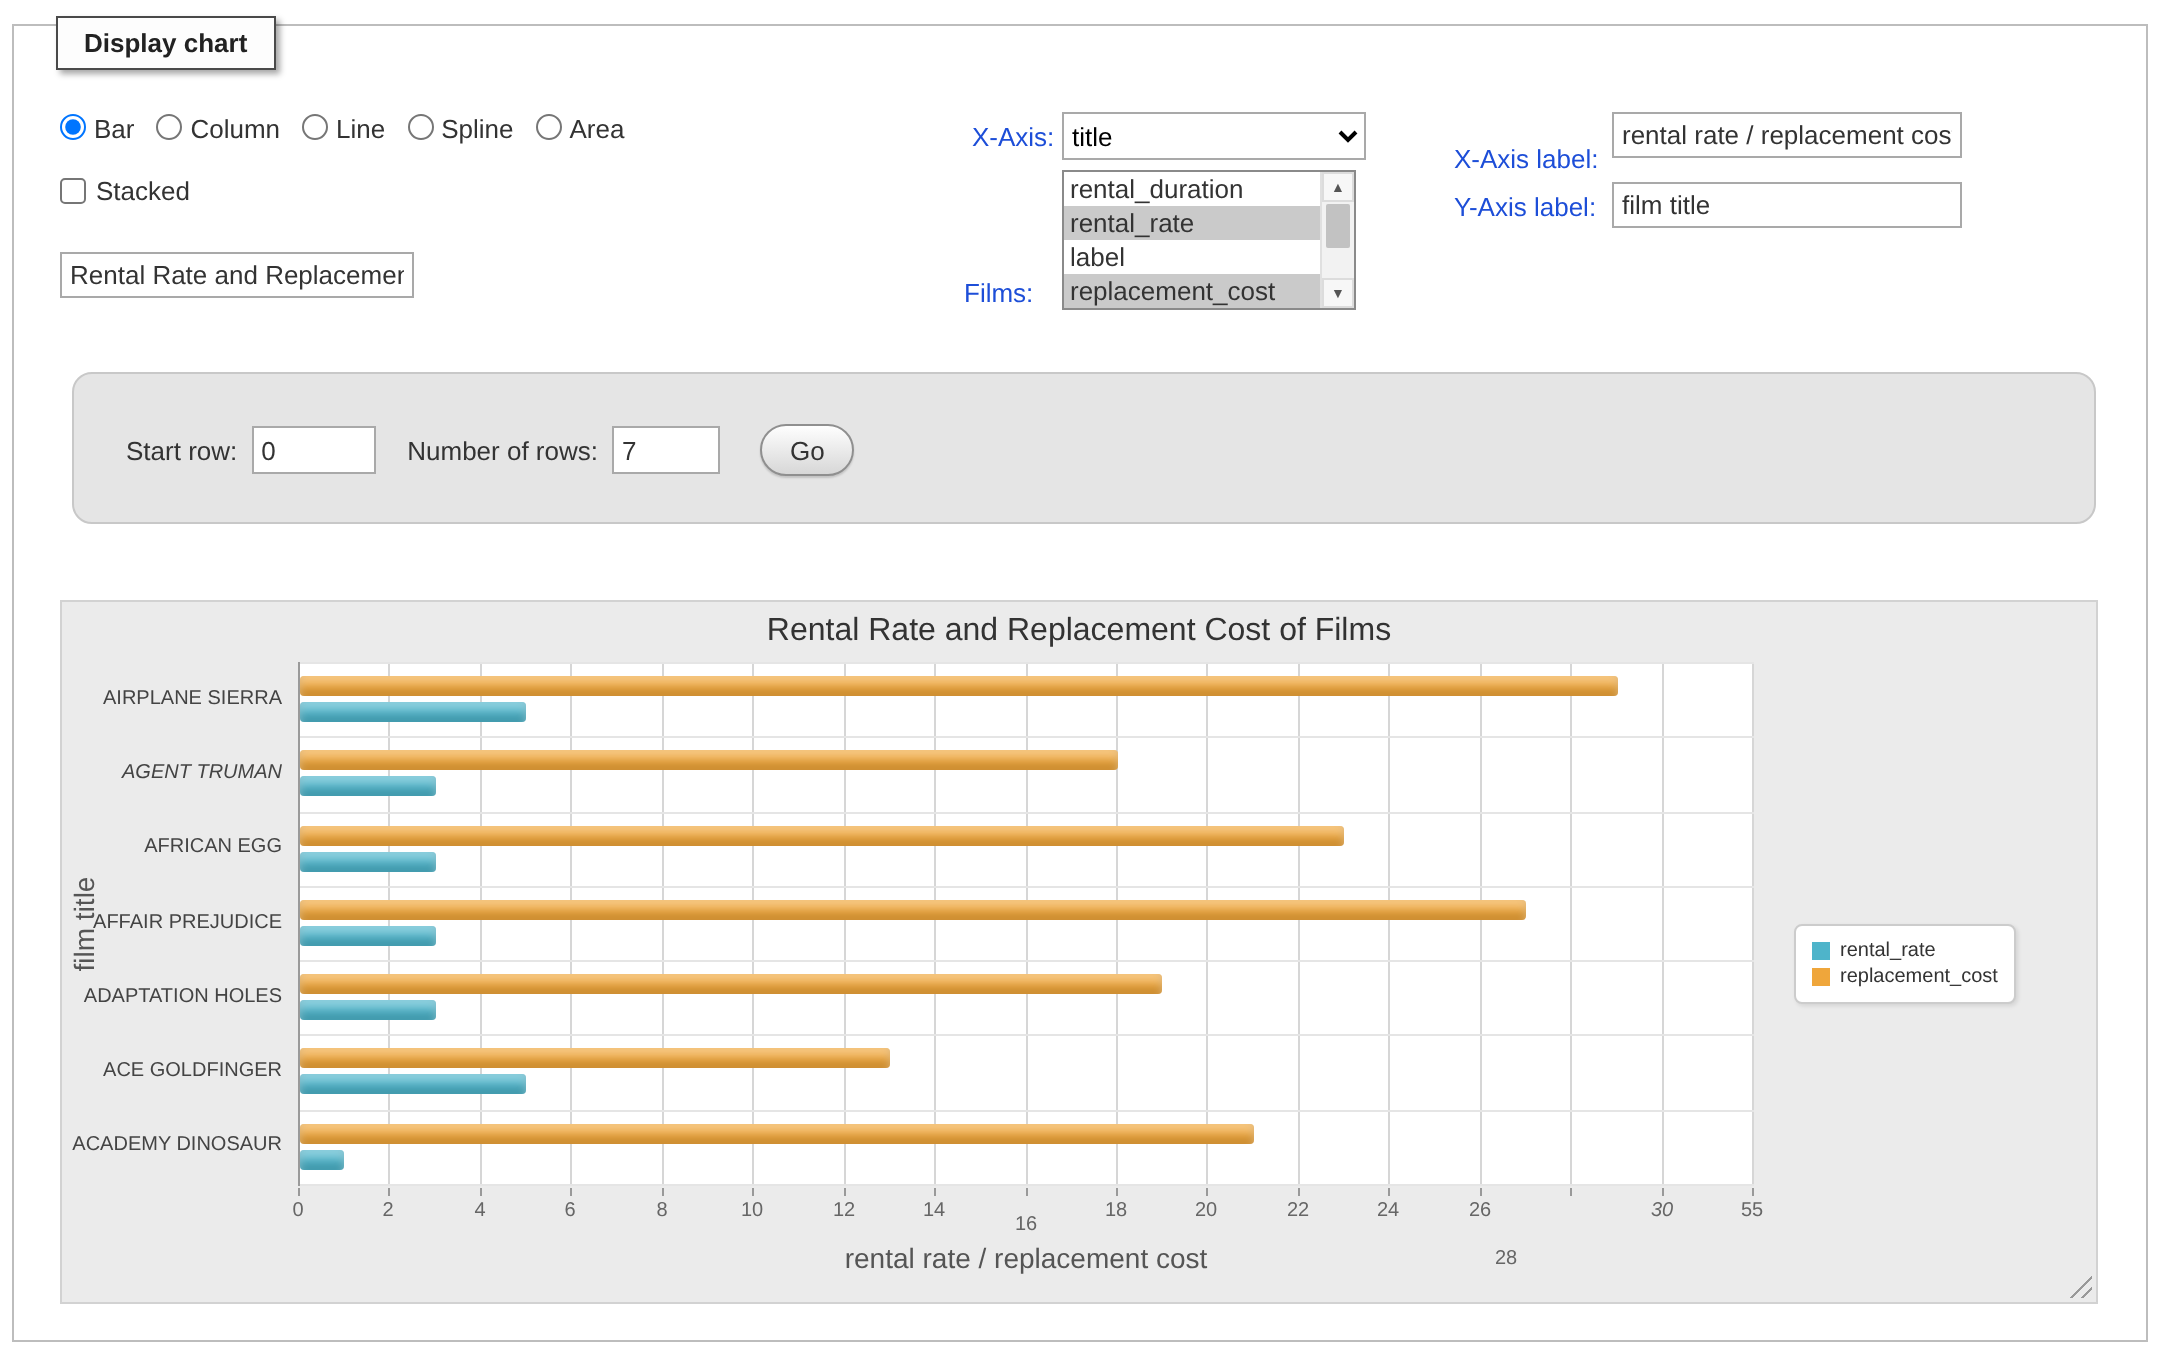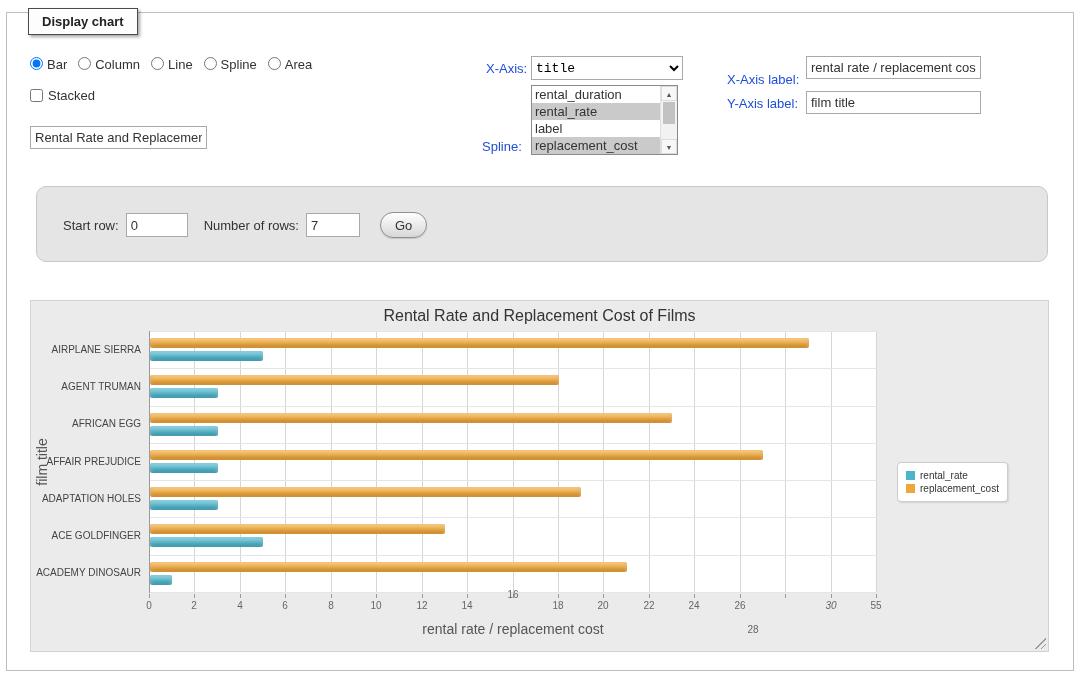--- a/index.html
+++ b/index.html
@@ -24,21 +24,21 @@
   .radio-item { display:flex; align-items:flex-start; margin-right:11px; }
   .radio-item input { margin-right:4px; }
   .stacked-row { position:absolute; left:30px; top:88px; display:flex; align-items:center; }
   .stacked-row input { margin-right:5px; }
   input[type=text] {
     border:1px solid #a9a9a9; background:#fff; font-family:"Liberation Sans",sans-serif;
     font-size:13px; color:#333; padding:2px 4px;
   }
   .title-input { position:absolute; left:30px; top:126px; width:177px; height:23px; }
   .xaxis-select { position:absolute; left:531px; top:56px; width:152px; height:24px;
-    font-family:Liberation Mono, monospace; font-size:13px; border:1px solid #a9a9a9; background:#fff; }
+    font-family:Liberation Sans, sans-serif; font-size:13px; border:1px solid #a9a9a9; background:#fff; }
   .series-listbox {
     position:absolute; left:531px; top:85px; width:147px; height:70px;
     border:1px solid #8a8a8a; background:#fff; display:flex; overflow:hidden;
   }
   .series-options { flex:1; overflow:hidden; }
   .series-option { height:17px; line-height:17px; padding:0 3px; font-size:13px; white-space:nowrap; }
   .series-option.selected { background:#cacaca; }
   .series-scrollbar { width:17px; background:#f2f2f2; border-left:1px solid #e0e0e0; display:flex; flex-direction:column; }
   .sb-btn { height:15px; line-height:15px; text-align:center; font-size:7px; color:#555; background:#f7f7f7; border:1px solid #dcdcdc; }
   .sb-thumb { height:22px; margin:1px 2px; background:#c2c2c2; border-radius:1px; }
@@ -132,21 +132,21 @@
 <div class="stacked-row">
   <input type="checkbox" style="">
   <span>Stacked</span>
 </div>
 
 <input type="text" class="title-input" value="Rental Rate and Replacement Cost of Films" style="">
 
 <span class="lbl" style="left:486px; top:61px;">X-Axis:</span>
 <select class="xaxis-select"><option>title</option></select>
 
-<span class="lbl" style="left:482px; top:139px;">Spline:</span>
+<span class="lbl" style="left:482px; top:139px;">Films:</span>
 <div class="series-listbox">
   <div class="series-options">
       <div class="series-option">rental_duration</div>
       <div class="series-option selected">rental_rate</div>
       <div class="series-option">label</div>
       <div class="series-option selected">replacement_cost</div>
     </div>
   <div class="series-scrollbar">
     <div class="sb-btn">▲</div>
     <div class="sb-thumb"></div>
@@ -236,37 +236,37 @@
     <div class="tick-label" style="left: 254px; top: 299px;">6</div>
     <div class="tick-mark" style="left: 300px; top: 293px;"></div>
     <div class="tick-label" style="left: 300px; top: 299px;">8</div>
     <div class="tick-mark" style="left: 345px; top: 293px;"></div>
     <div class="tick-label" style="left: 345px; top: 299px;">10</div>
     <div class="tick-mark" style="left: 391px; top: 293px;"></div>
     <div class="tick-label" style="left: 391px; top: 299px;">12</div>
     <div class="tick-mark" style="left: 436px; top: 293px;"></div>
     <div class="tick-label" style="left: 436px; top: 299px;">14</div>
     <div class="tick-mark" style="left: 482px; top: 293px;"></div>
-    <div class="tick-label" style="left: 482px; top: 288px;">16</div>
+    <div class="tick-label" style="left: 482px; top: 306px;">16</div>
     <div class="tick-mark" style="left: 527px; top: 293px;"></div>
     <div class="tick-label" style="left: 527px; top: 299px;">18</div>
     <div class="tick-mark" style="left: 572px; top: 293px;"></div>
     <div class="tick-label" style="left: 572px; top: 299px;">20</div>
     <div class="tick-mark" style="left: 618px; top: 293px;"></div>
     <div class="tick-label" style="left: 618px; top: 299px;">22</div>
     <div class="tick-mark" style="left: 663px; top: 293px;"></div>
     <div class="tick-label" style="left: 663px; top: 299px;">24</div>
     <div class="tick-mark" style="left: 709px; top: 293px;"></div>
     <div class="tick-label" style="left: 709px; top: 299px;">26</div>
     <div class="tick-mark" style="left: 754px; top: 293px;"></div>
     <div class="tick-label" style="left: 722px; top: 299px; margin-top: 24px;">28</div>
     <div class="tick-mark" style="left: 800px; top: 293px;"></div>
     <div class="tick-label" style="left: 800px; top: 299px; font-style: italic;">30</div>
     <div class="tick-mark" style="left: 845px; top: 293px;"></div>
     <div class="tick-label" style="left: 845px; top: 299px;">55</div>
     <div class="cat-label" style="top: 42.6429px;">AIRPLANE SIERRA</div>
-    <div class="cat-label" style="top: 79.9286px;">AGENT TRUMAN</div>
+    <div class="cat-label" style="top: 79.9286px; font-style: italic;">AGENT TRUMAN</div>
     <div class="cat-label" style="top: 117.214px;">AFRICAN EGG</div>
     <div class="cat-label" style="top: 154.5px;">AFFAIR PREJUDICE</div>
     <div class="cat-label" style="top: 191.786px;">ADAPTATION HOLES</div>
     <div class="cat-label" style="top: 229.071px;">ACE GOLDFINGER</div>
     <div class="cat-label" style="top: 266.357px;">ACADEMY DINOSAUR</div>
   </div>
 
 </body></html>

